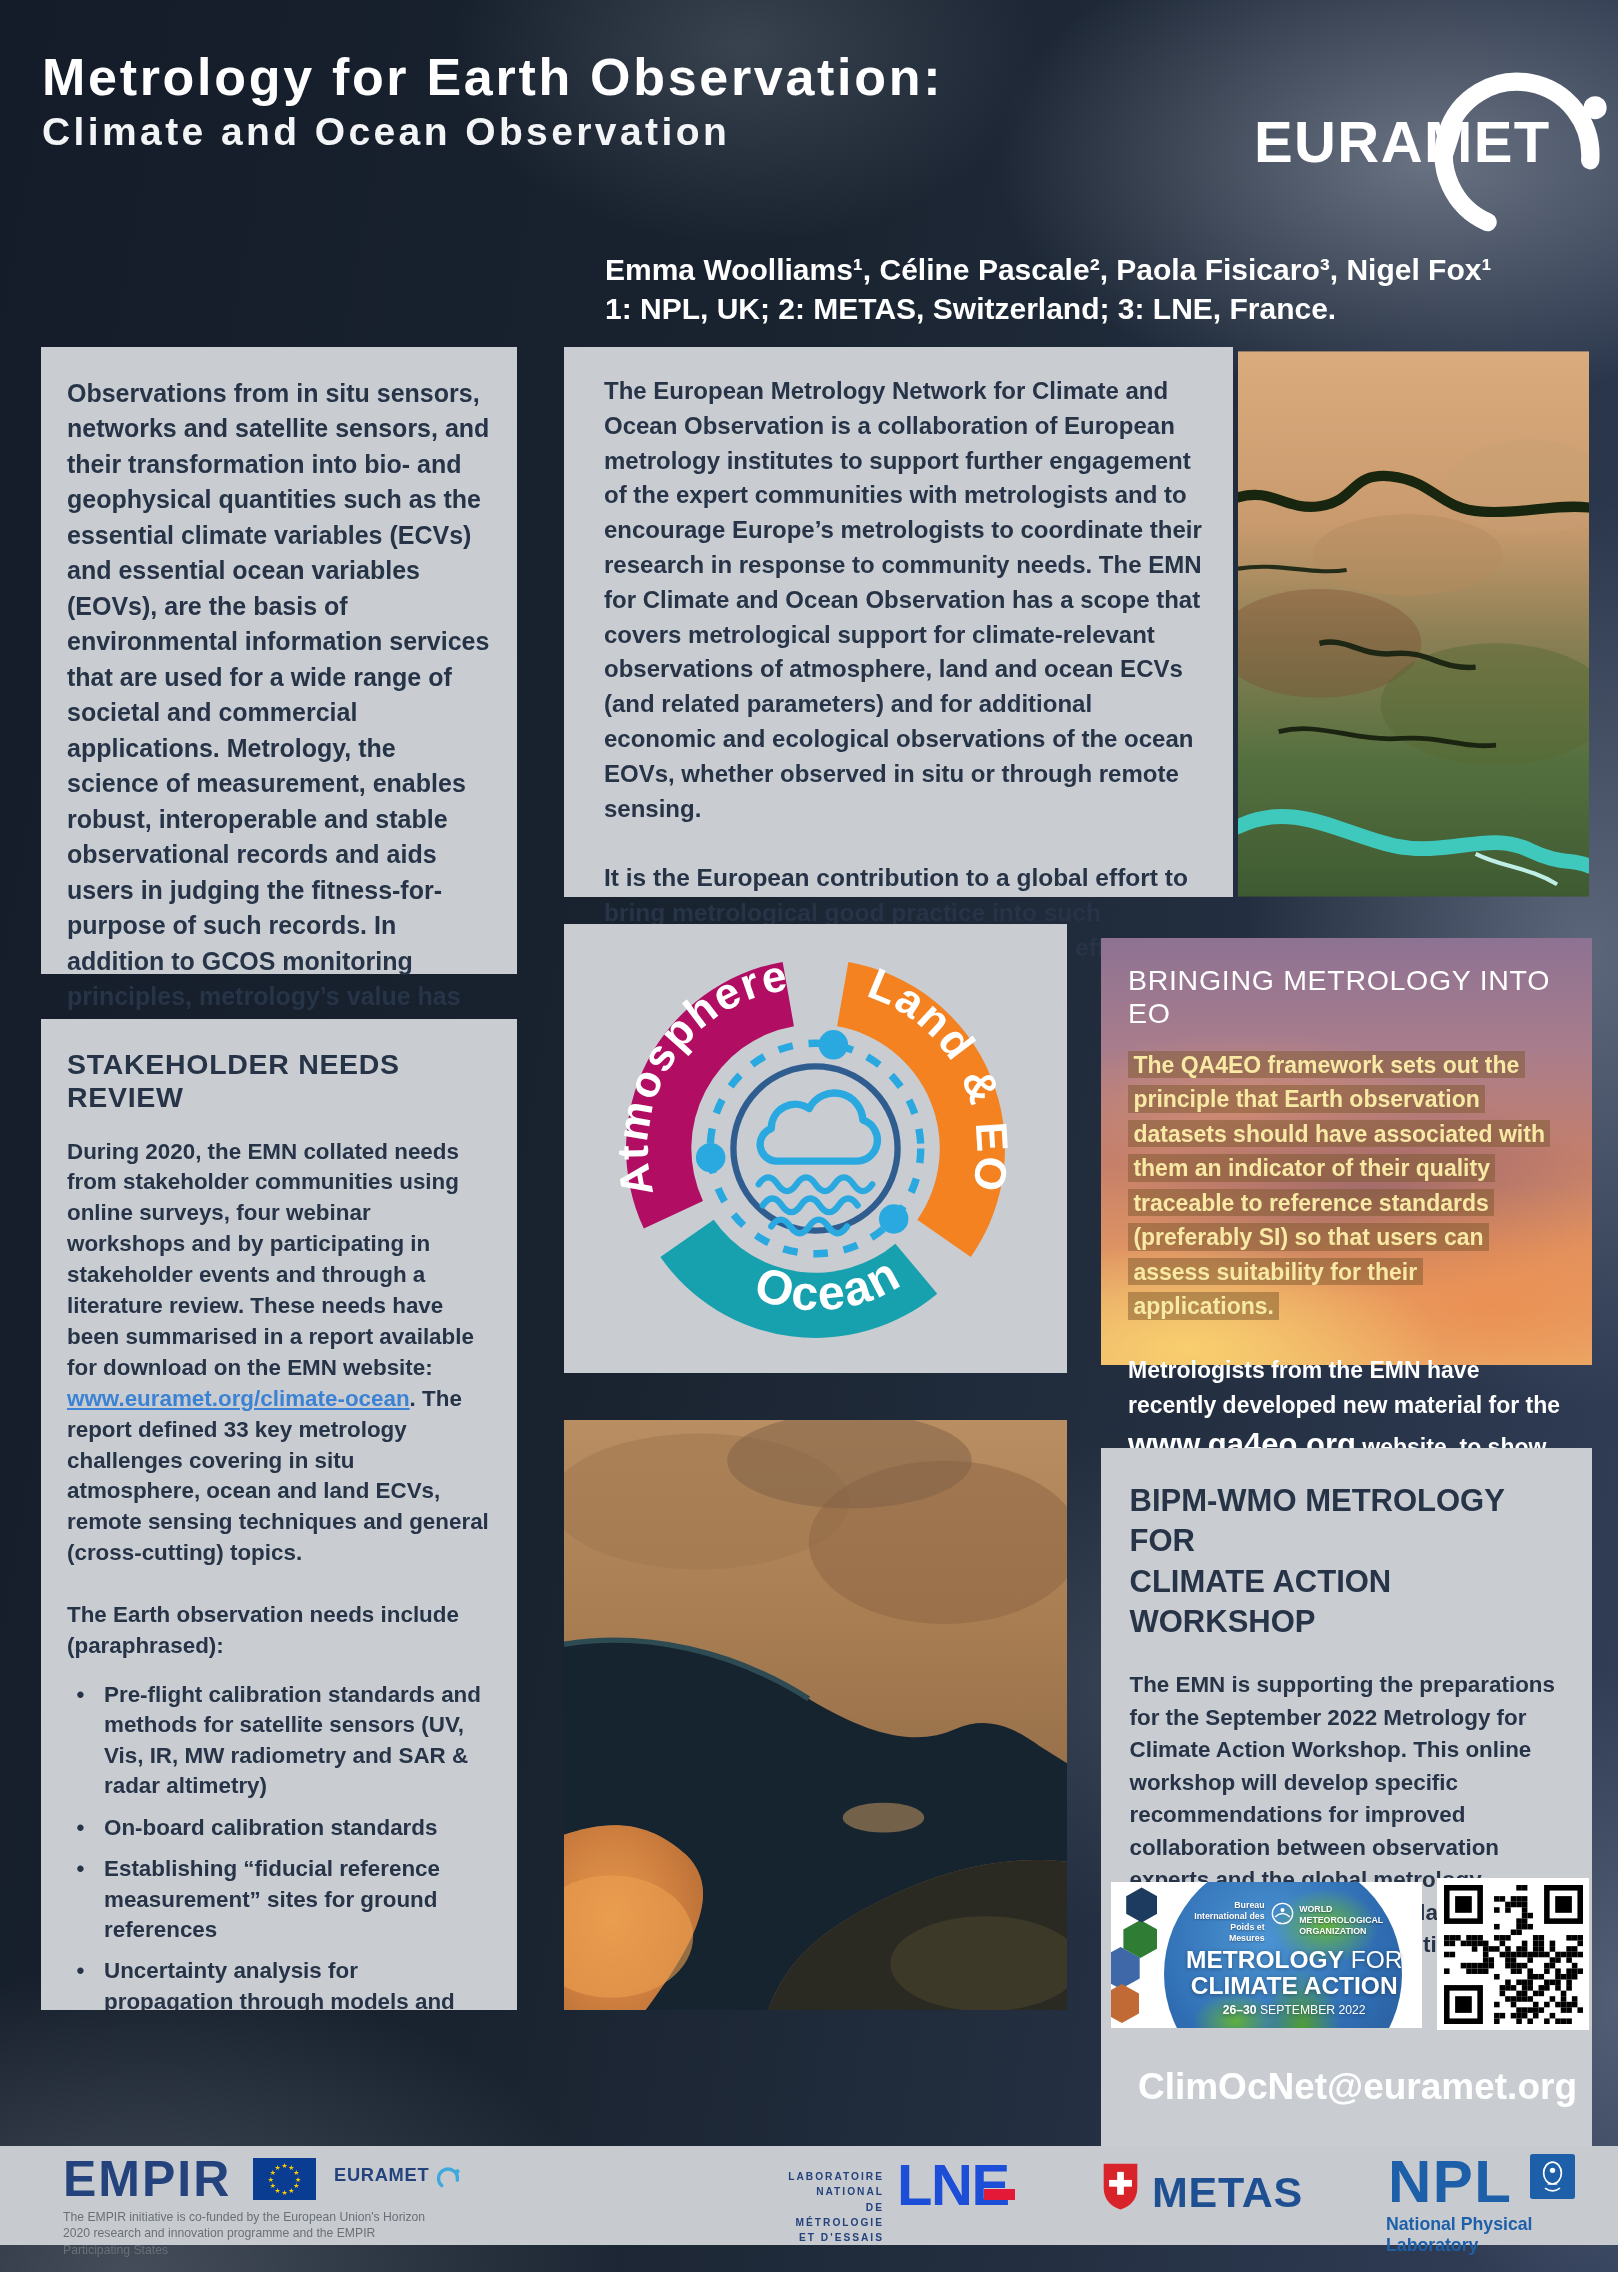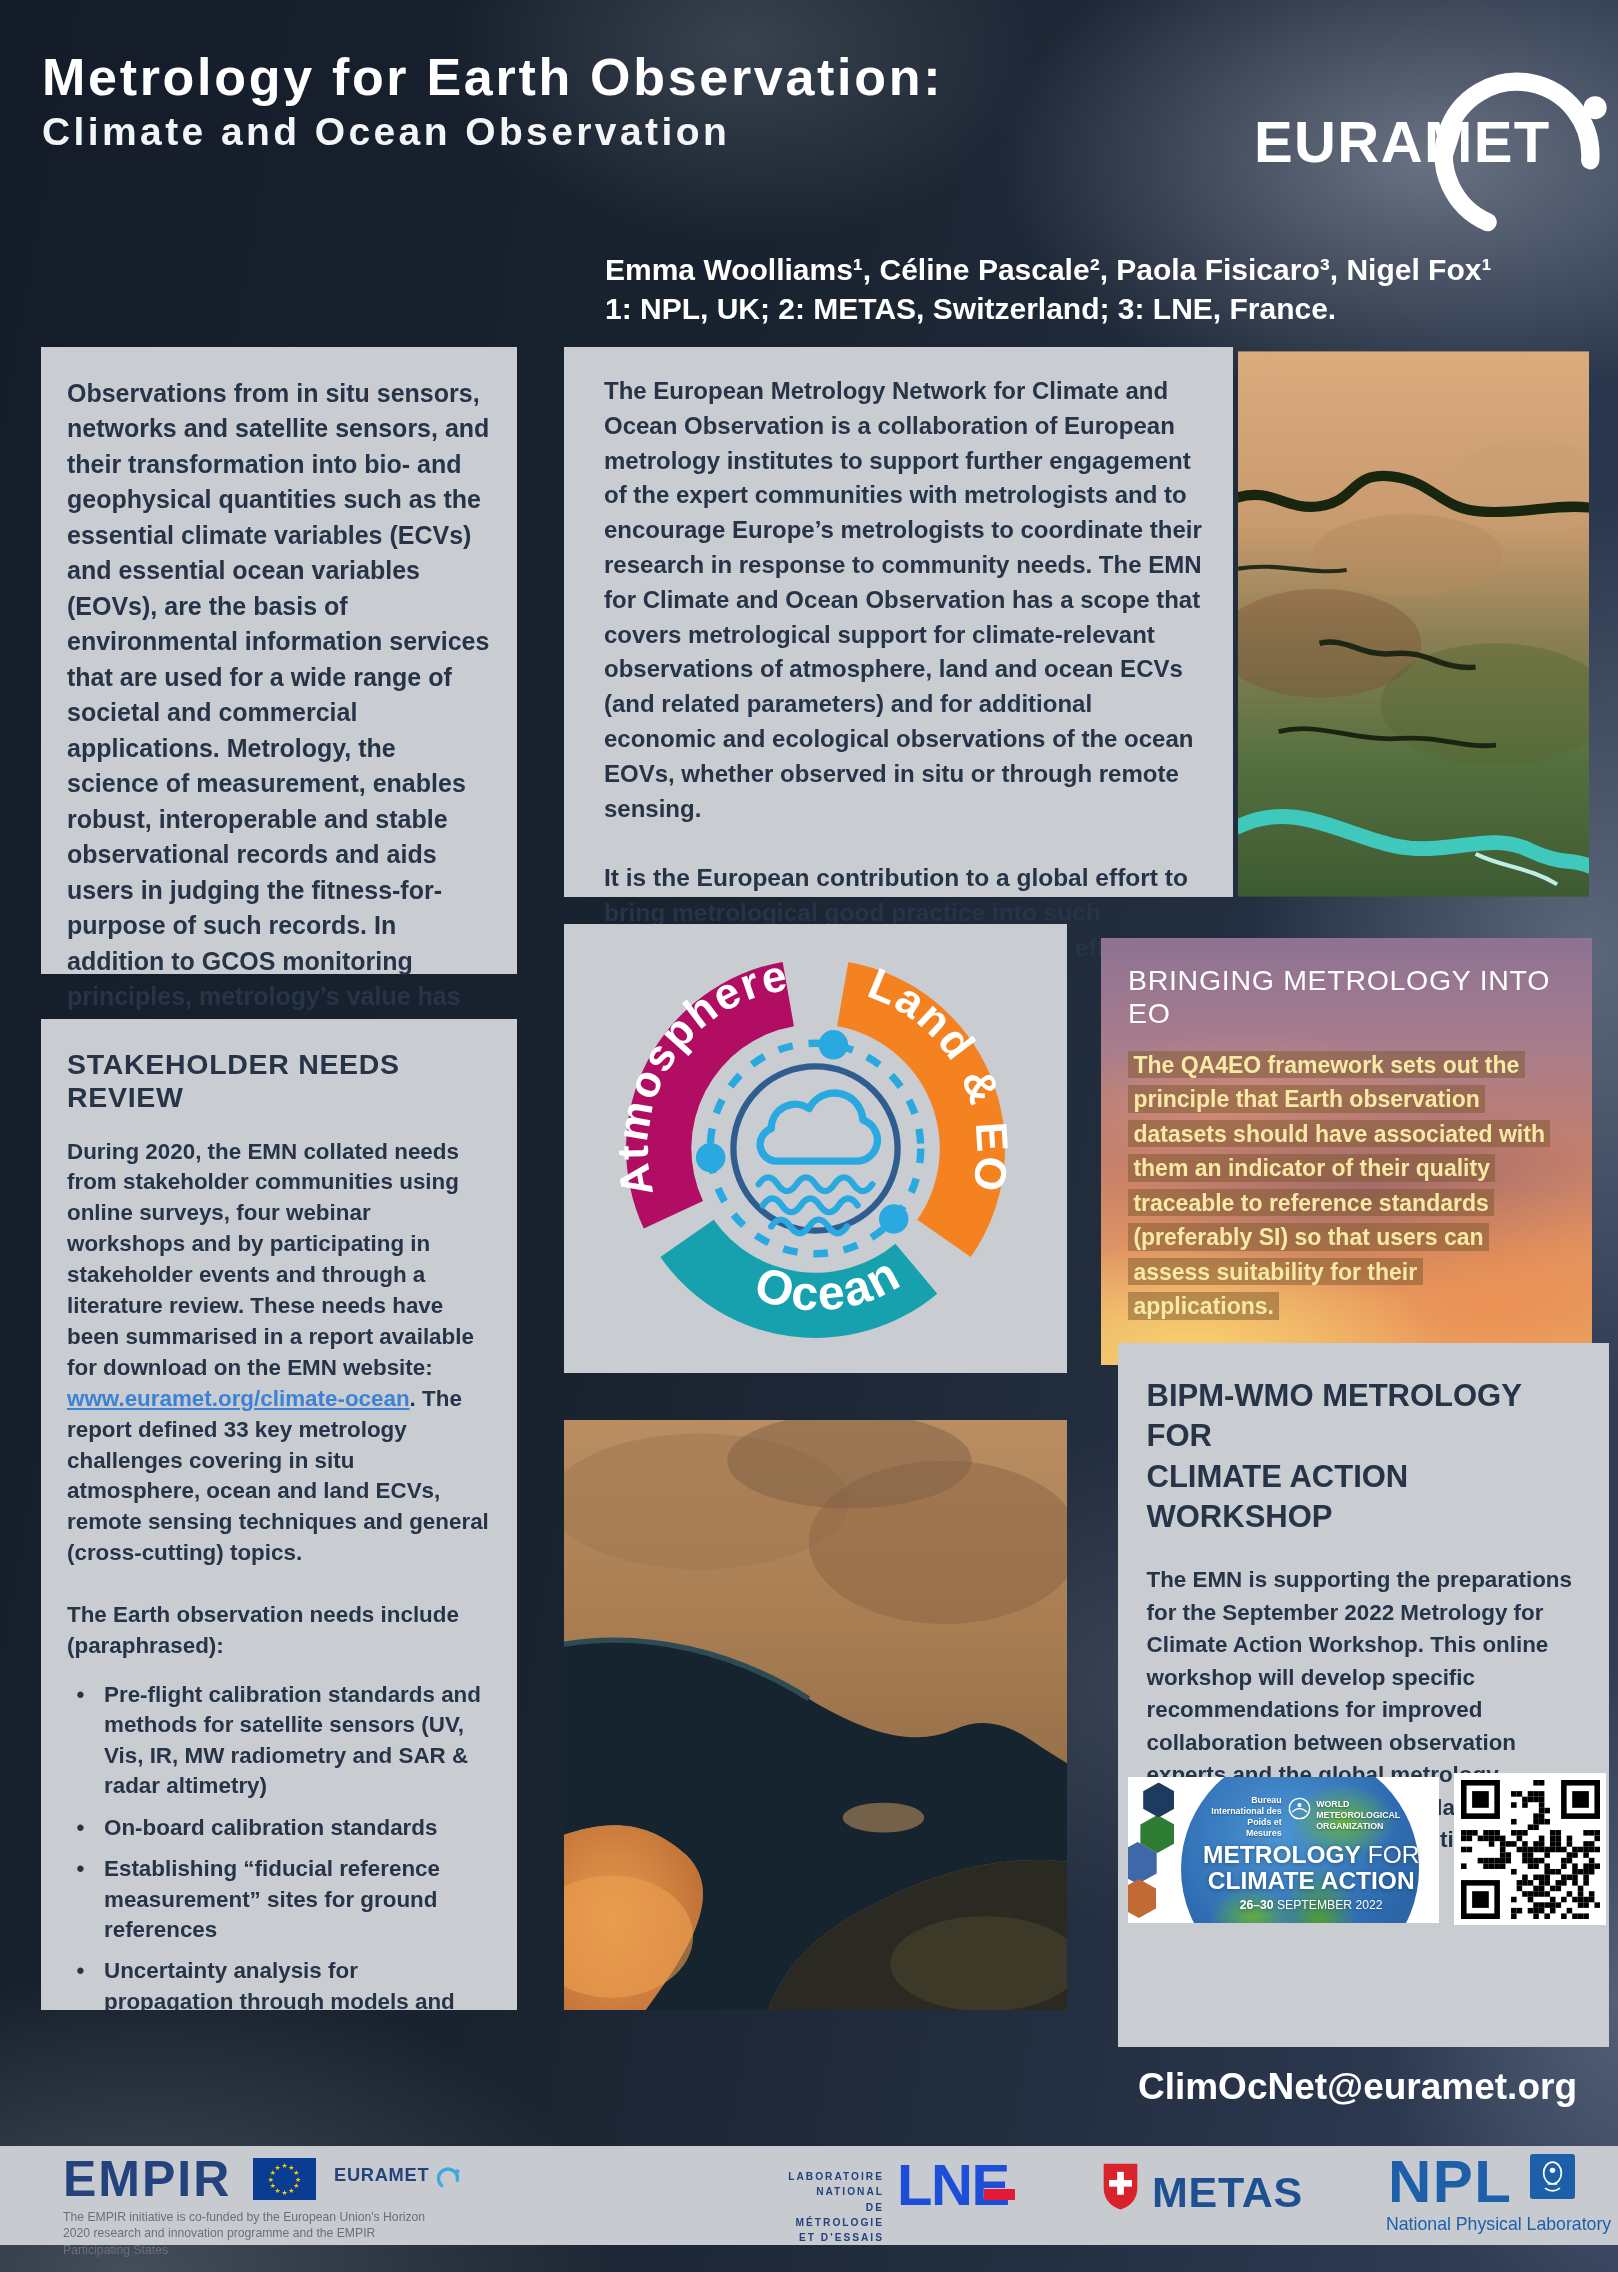--- a/index.html
+++ b/index.html
@@ -73,21 +73,21 @@
   .email{font-size:37px;font-weight:bold;color:#fff;}
   .footer{background:#c7cbd0;}
   .empir-word{font-size:50px;font-weight:bold;color:#24427c;letter-spacing:2px;}
   .empir-cap{font-size:12.2px;line-height:1.35;color:#6a7077;}
   .funding{font-size:14.3px;line-height:1.2;color:#273448;font-weight:600;}
   .eur-small{font-size:18.3px;font-weight:bold;color:#24427c;letter-spacing:0.7px;}
   .lne-cap{font-size:10.2px;line-height:1.5;letter-spacing:2px;color:#24427c;text-align:right;font-weight:bold;}
   .lne-word{font-size:58px;font-weight:bold;color:#1d4ed8;letter-spacing:-1.4px;}
   .metas-word{font-size:43px;font-weight:bold;color:#1d4f91;letter-spacing:0.7px;}
   .npl-word{font-size:60px;font-weight:bold;color:#1d5fa8;letter-spacing:1.4px;}
-  .npl-cap{font-size:17.7px;font-weight:normal;color:#1d5fa8;}
+  .npl-cap{font-size:17.7px;font-weight:bold;color:#1d5fa8;}
 </style>
 </head>
 <body>
 
 <div id="poster">
 
   <div class="abs" style="left:42px;top:49px;width:1155px;">
     <div class="title-l1">Metrology for Earth Observation:</div>
     <div class="title-l2">Climate and Ocean Observation</div>
   </div>
@@ -226,21 +226,21 @@
     <path d="M0 330 C120 310 250 340 360 410" fill="none" stroke="#2e4a52" stroke-width="8"></path>
 
     <path d="M0 610 C60 590 120 585 180 640 C230 690 200 760 120 868 L0 868 Z" fill="url(#dunes)"></path>
     <ellipse cx="70" cy="760" rx="120" ry="90" fill="rgba(236,160,80,0.6)"></ellipse>
 
     <path d="M740 650 L740 868 L300 868 C330 790 380 750 470 705 C560 660 650 640 740 650 Z" fill="#2b2a22"></path>
     <ellipse cx="620" cy="800" rx="140" ry="70" fill="rgba(70,64,44,0.7)"></ellipse>
     <ellipse cx="470" cy="585" rx="60" ry="22" fill="rgba(210,160,100,0.5)"></ellipse>
   </svg>
 
-  <div class="abs panel bipm" style="left:1101px;top:1343px;width:491px;height:704px;box-sizing:border-box;margin-left:17px;">
+  <div class="abs panel bipm" style="left:1101px;top:1448px;width:491px;height:704px;box-sizing:border-box;">
     <h2>
       <span>BIPM-WMO METROLOGY FOR</span><br>
       <span>CLIMATE ACTION WORKSHOP</span>
     </h2>
     <p>The EMN is supporting the preparations for the September 2022 Metrology for Climate Action Workshop.  This online workshop will develop specific recommendations for improved collaboration between observation experts and the global metrology community. And we particularly want to build links to new communities.</p>
     <div class="abstracts">Abstracts due soon!</div>
 
     <div class="abs banner" style="left:10.2px;top:434px;width:311px;height:146px;">
       <div class="globe"></div>
       <div class="hex" style="left:-9.5px;top:65px;width:38px;height:42px;background:#3e68a8;"></div>

